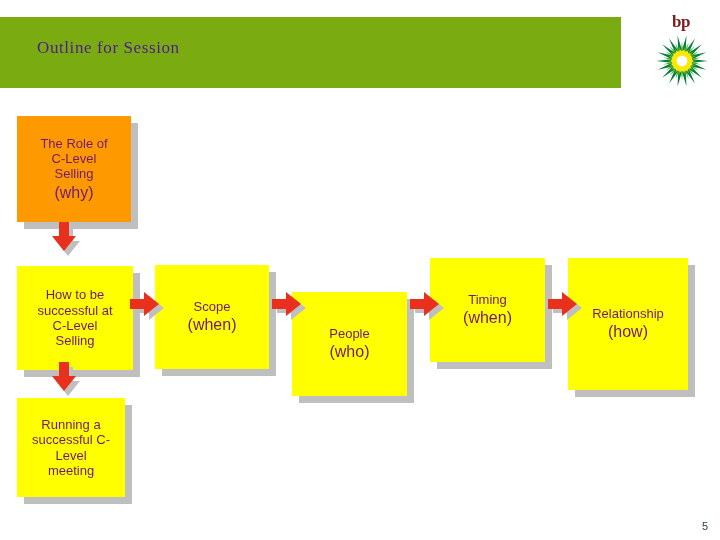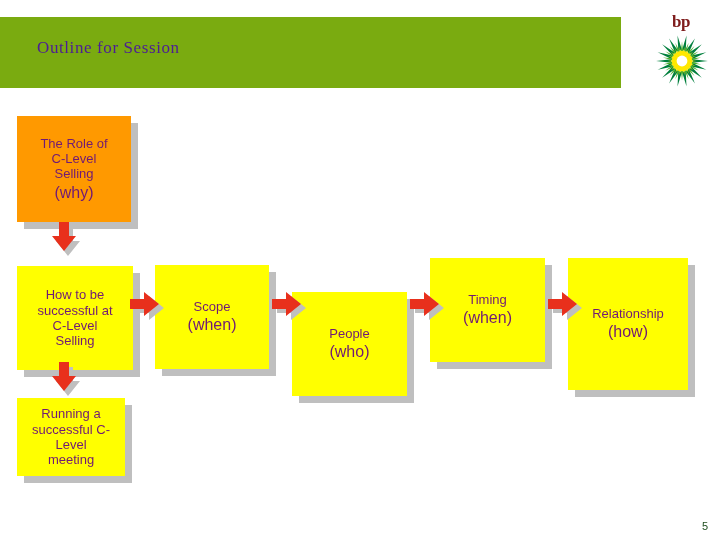--- a/index.html
+++ b/index.html
@@ -107,21 +107,21 @@
   }
   .sub-label {
     display: block;
     font-size: 16px;
     margin-top: 2px;
   }
 
   
   #box-role        { left: 17px;  top: 116px; width: 114px; height: 106px; }
   #box-howto       { left: 17px;  top: 258px; width: 116px; height: 104px; margin-top: 8px; }
-  #box-running     { left: 17px;  top: 398px; width: 108px; height: 78px;  }
+  #box-running     { left: 17px;  top: 398px; width: 108px; height: 99px;  }
   #box-scope       { left: 155px; top: 258px; width: 114px; height: 104px; margin-top: 7px; }
   #box-people      { left: 292px; top: 258px; width: 115px; height: 104px; margin-top: 34px; }
   #box-timing      { left: 430px; top: 258px; width: 115px; height: 104px; }
   #box-relationship{ left: 568px; top: 258px; width: 120px; height: 132px; }
 
   
   .arrow {
     position: absolute;
     z-index: 3;
   }

